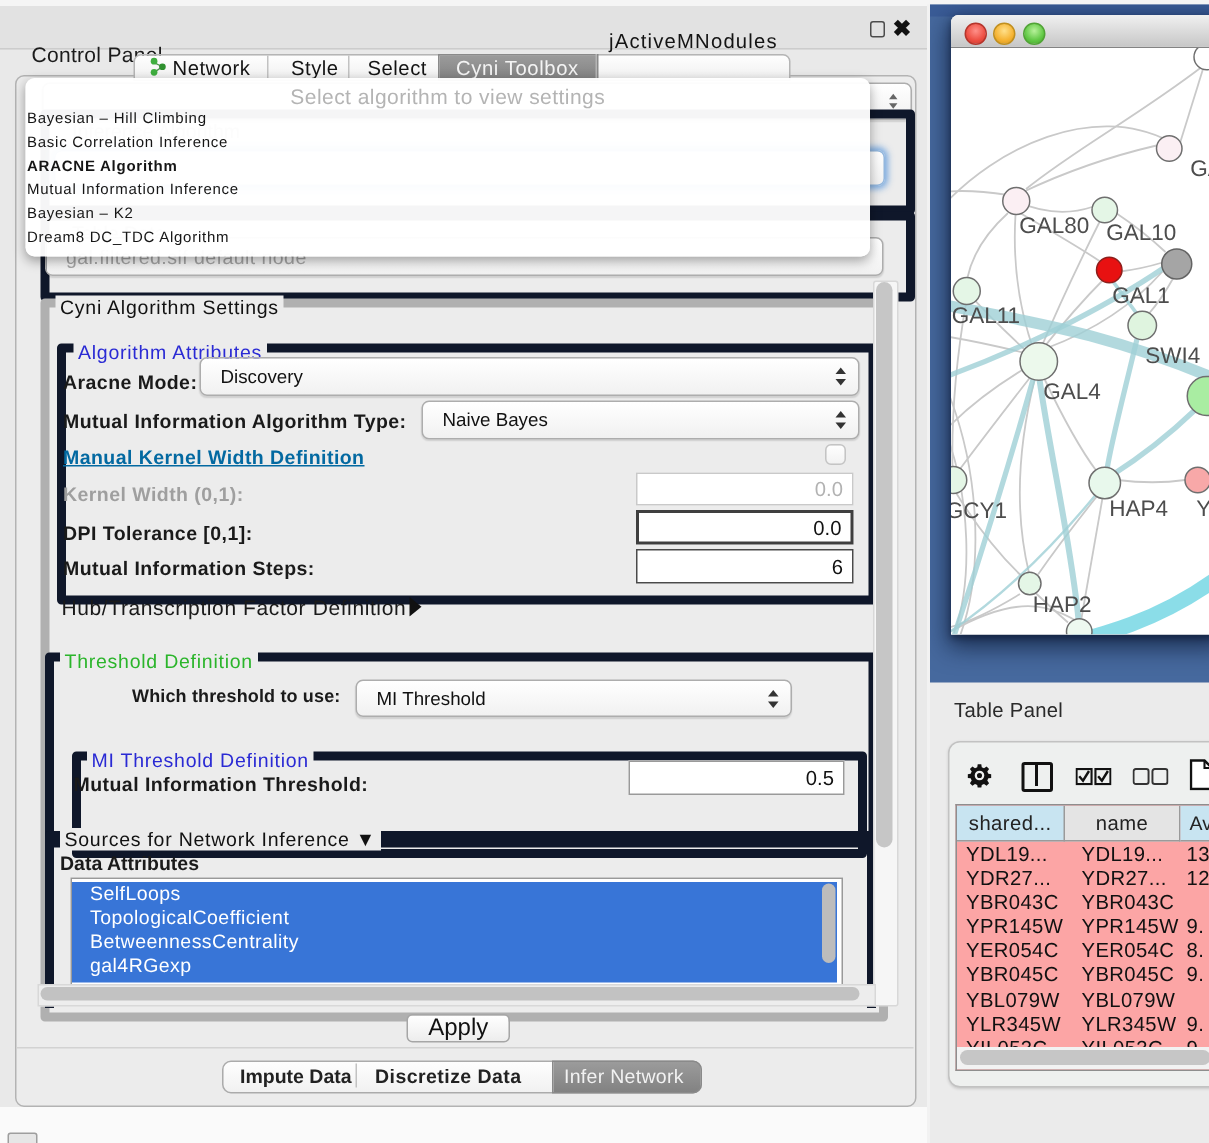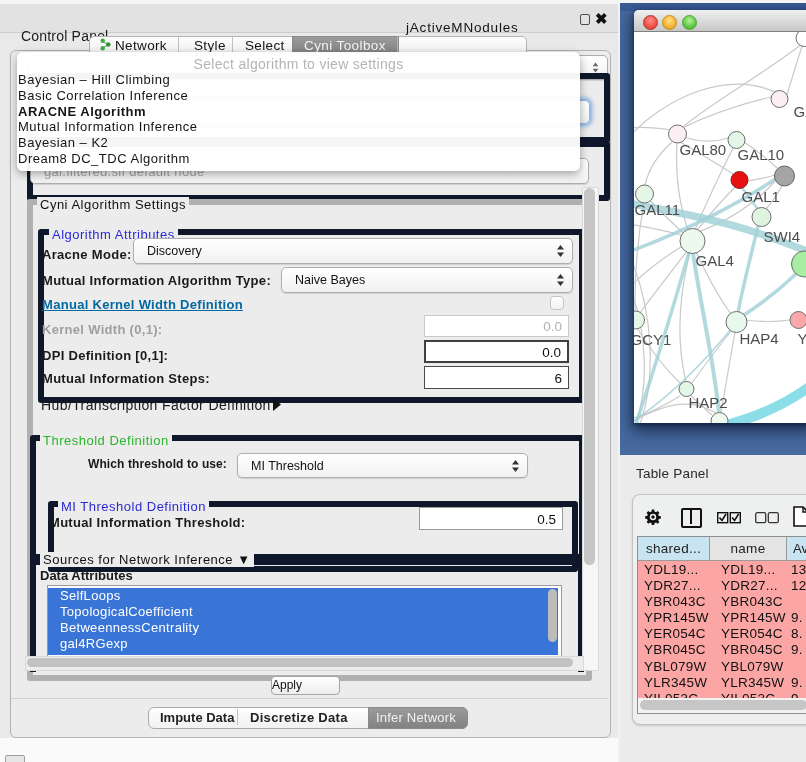--- a/index.html
+++ b/index.html
@@ -60,21 +60,21 @@
 <div class="abs" style="left:48px;top:80px;font-size:13px;color:rgba(120,120,120,0.55);">Inference Algorithm</div>
 <div class="combo" style="left:36px;top:100px;width:552px;height:22px;border-color:#93b7de;box-shadow:0 0 4px 1.5px rgba(96,155,221,0.8);"></div>
 <div class="fs" style="left:27px;top:141px;width:571px;height:48px;"></div>
 <div class="abs" style="left:48px;top:148px;font-size:13px;color:rgba(120,120,120,0.55);">Table Data</div>
 <div class="combo" style="left:30px;top:158px;width:557px;height:24px;">
   <div class="tx" style="color:#a6a6a6;font-size:13px;letter-spacing:0.3px;">gal.filtered.sif default node</div>
 </div>
 
 <div class="abs" style="left:17px;top:52px;width:563px;height:119px;background:rgba(255,255,255,0.96);border-radius:6px;box-shadow:0 3px 8px rgba(0,0,0,0.35);"></div>
 <div class="abs" style="left:17px;top:56px;width:563px;text-align:center;font-size:14px;letter-spacing:0.3px;color:#b4b4b4;">Select algorithm to view settings</div>
-<div class="abs" style="left:18px;top:72px;font-size:13px;letter-spacing:0.5px;line-height:15.8px;color:#151515;white-space:nowrap;">Bayesian – Hill Climbing<br>Basic Correlation Inference<br><span class="b">ARACNE Algorithm</span><br>Mutual Information Inference<br>Bayesian – K2<br>Dream8 DC_TDC Algorithm</div>
+<div class="abs" style="left:18px;top:72px;font-size:10px;letter-spacing:0.5px;line-height:15.8px;color:#151515;white-space:nowrap;">Bayesian – Hill Climbing<br>Basic Correlation Inference<br><span class="b">ARACNE Algorithm</span><br>Mutual Information Inference<br>Bayesian – K2<br>Dream8 DC_TDC Algorithm</div>
 
 <div class="fs" style="left:27px;top:199px;width:553px;height:470px;border-color:#b0b0b0;">
   <span class="leg" style="color:#111;">Cyni Algorithm Settings</span>
 </div>
 
 <div class="fs" style="left:38px;top:229px;width:535px;height:162px;">
   <span class="leg" style="left:5px;color:#2a2ad4;">Algorithm Attributes</span>
 </div>
 <div class="lbl" style="left:42px;top:247px;">Aracne Mode:</div>
 <div class="combo" style="left:133px;top:238px;width:438px;height:24px;">
@@ -91,21 +91,21 @@
       <path d="M4.5 1 L8 5.4 H1 Z" fill="#333"></path>
       <path d="M4.5 13 L8 8.6 H1 Z" fill="#333"></path>
     </svg>
 </div>
 <div class="lbl" style="left:42px;top:297px;color:#0369a1;text-decoration:underline;">Manual Kernel Width Definition</div>
 <div class="abs" style="left:550px;top:296px;width:12px;height:12px;background:linear-gradient(#fefefe,#f2f2f2);border:1px solid #c4c4c4;border-radius:4px;"></div>
 <div class="lbl" style="left:42px;top:322px;color:#9f9f9f;">Kernel Width (0,1):</div>
 <div class="field" style="left:424px;top:315px;width:143px;height:20px;border:1px solid #c9c9c9;">
     <span style="color:#b2b2b2;">0.0</span>
   </div>
-<div class="lbl" style="left:42px;top:348px;">DPI Definition [0,1]:</div>
+<div class="lbl" style="left:42px;top:348px;">DPI Tolerance [0,1]:</div>
 <div class="field" style="left:424px;top:340px;width:141px;height:19px;border:2px solid #3f3f3f;">
     <span>0.0</span>
   </div>
 <div class="lbl" style="left:42px;top:371px;">Mutual Information Steps:</div>
 <div class="field" style="left:424px;top:366px;width:143px;height:21px;border:1px solid #4a4a4a;">
     <span>6</span>
   </div>
 <div class="abs" style="left:41px;top:397px;font-size:14px;letter-spacing:0.4px;color:#1a1a1a;">Hub/Transcription Factor Definition</div>
 <svg class="abs" style="left:272px;top:398px;" width="10" height="13">
     <path d="M1 0 L9 6.5 L1 13 Z" fill="#111"></path>
@@ -137,21 +137,21 @@
 <div class="abs" style="left:47px;top:585px;width:513px;height:72px;background:#fff;border:1px solid #999;"></div>
 <div class="abs" style="left:48px;top:588px;width:498px;height:67px;background:#3875d7;color:#fff;font-size:13px;letter-spacing:0.3px;line-height:16px;padding-left:12px;overflow:hidden;">SelfLoops<br>TopologicalCoefficient<br>BetweennessCentrality<br>gal4RGexp</div>
 <div class="abs" style="left:548px;top:589px;width:9px;height:53px;background:#bcbcbc;border-radius:4.5px;"></div>
 
 <div class="abs" style="left:582px;top:187px;width:15px;height:482px;background:#f6f6f6;border:1px solid #d8d8d8;border-radius:2px;"></div>
 <div class="abs" style="left:584px;top:188px;width:11px;height:377px;background:#c6c6c6;border-radius:5.5px;"></div>
 <div class="abs" style="left:25px;top:656px;width:557px;height:13px;background:#ededed;border:1px solid #d8d8d8;"></div>
 <div class="abs" style="left:27px;top:658px;width:546px;height:9px;background:#c2c2c2;border-radius:4.5px;"></div>
 
 <div class="abs" style="left:11px;top:698px;width:598px;height:1px;background:#d2d2d2;"></div>
-<div class="abs" style="left:271px;top:676px;width:67px;height:17px;background:linear-gradient(#ffffff,#ededed);border:1px solid #a6a6a6;border-radius:4px;text-align:left;font-size:12px;color:#111;line-height:17px;">Apply</div>
+<div class="abs" style="left:271px;top:676px;width:67px;height:17px;background:linear-gradient(#ffffff,#ededed);border:1px solid #a6a6a6;border-radius:4px;text-align:center;font-size:16px;color:#111;line-height:17px;">Apply</div>
 <div class="abs" style="left:148px;top:707px;width:318px;height:20px;background:linear-gradient(#fefefe,#f1f1f1);border:1px solid #ababab;border-radius:6px;"></div>
 <div class="abs" style="left:368px;top:707px;width:98px;height:20px;background:linear-gradient(#9b9b9b,#828282);border:1px solid #8a8a8a;border-radius:0 6px 6px 0;"></div>
 <div class="abs" style="left:237px;top:709px;width:1px;height:16px;background:#c2c2c2;"></div>
 <div class="abs" style="left:160px;top:710px;font-size:13px;font-weight:bold;color:#222;">Impute Data</div>
 <div class="abs" style="left:250px;top:710px;font-size:13px;font-weight:bold;letter-spacing:0.3px;color:#222;">Discretize Data</div>
 <div class="abs" style="left:376px;top:710px;font-size:13px;letter-spacing:0.2px;color:#f2f2f2;">Infer Network</div>
 
 <div class="abs" style="left:0;top:738px;width:618px;height:24px;background:#fafafa;"></div>
 <div class="abs" style="left:5px;top:755px;width:18px;height:10px;background:#e6e6e6;border:1px solid #9e9e9e;border-radius:2px;"></div>
 

